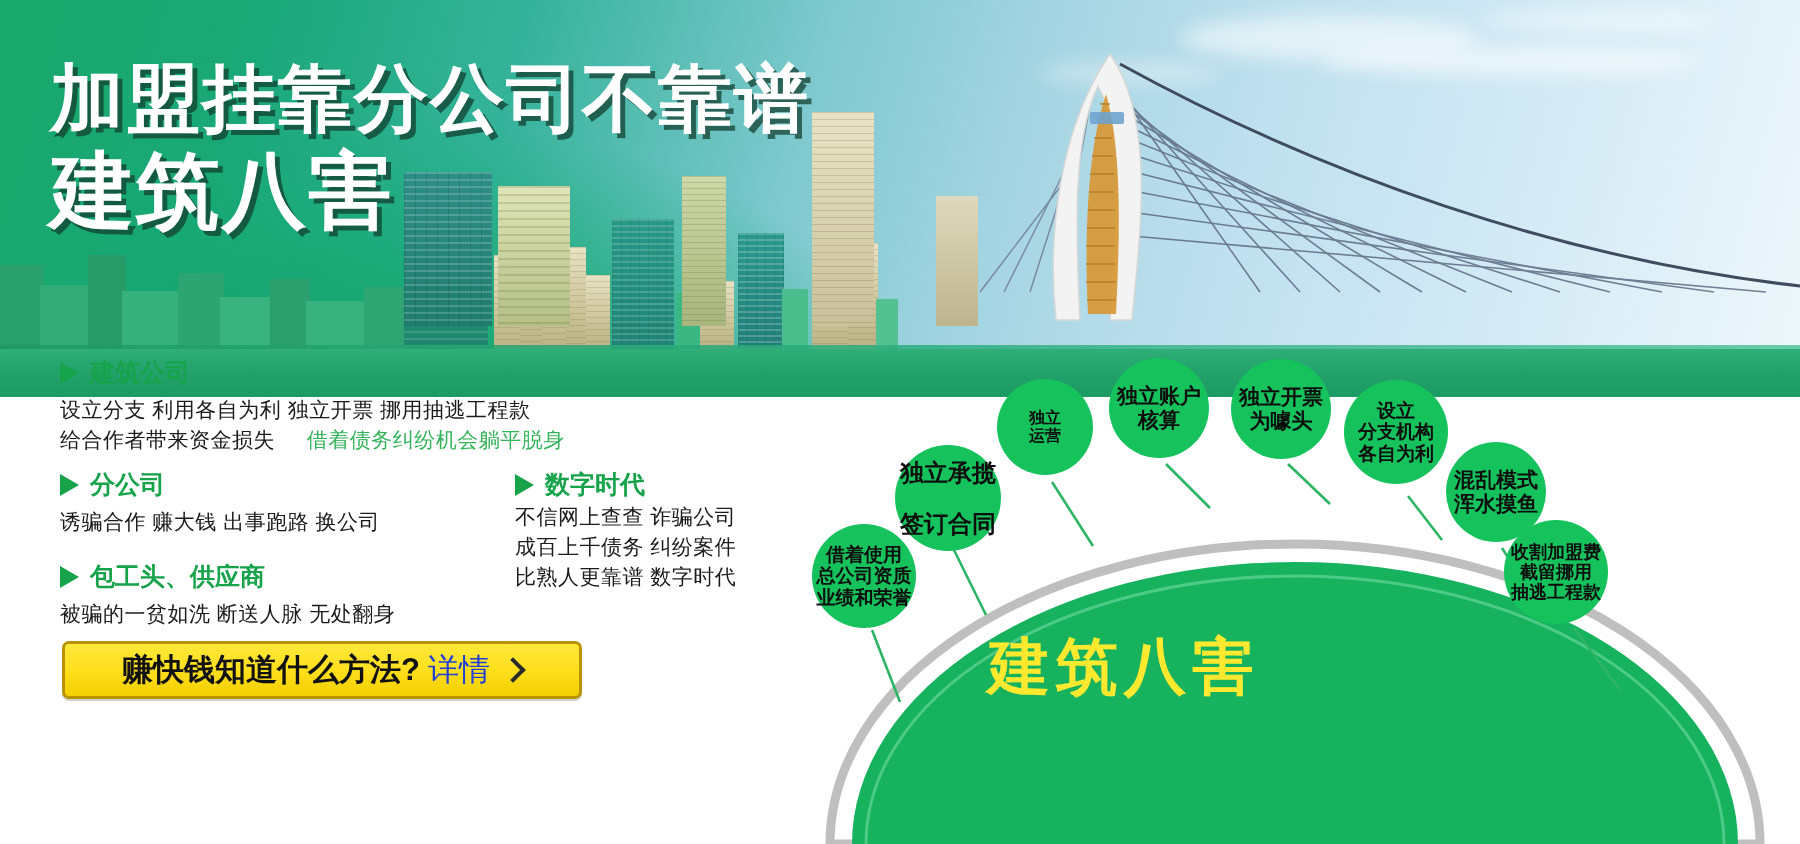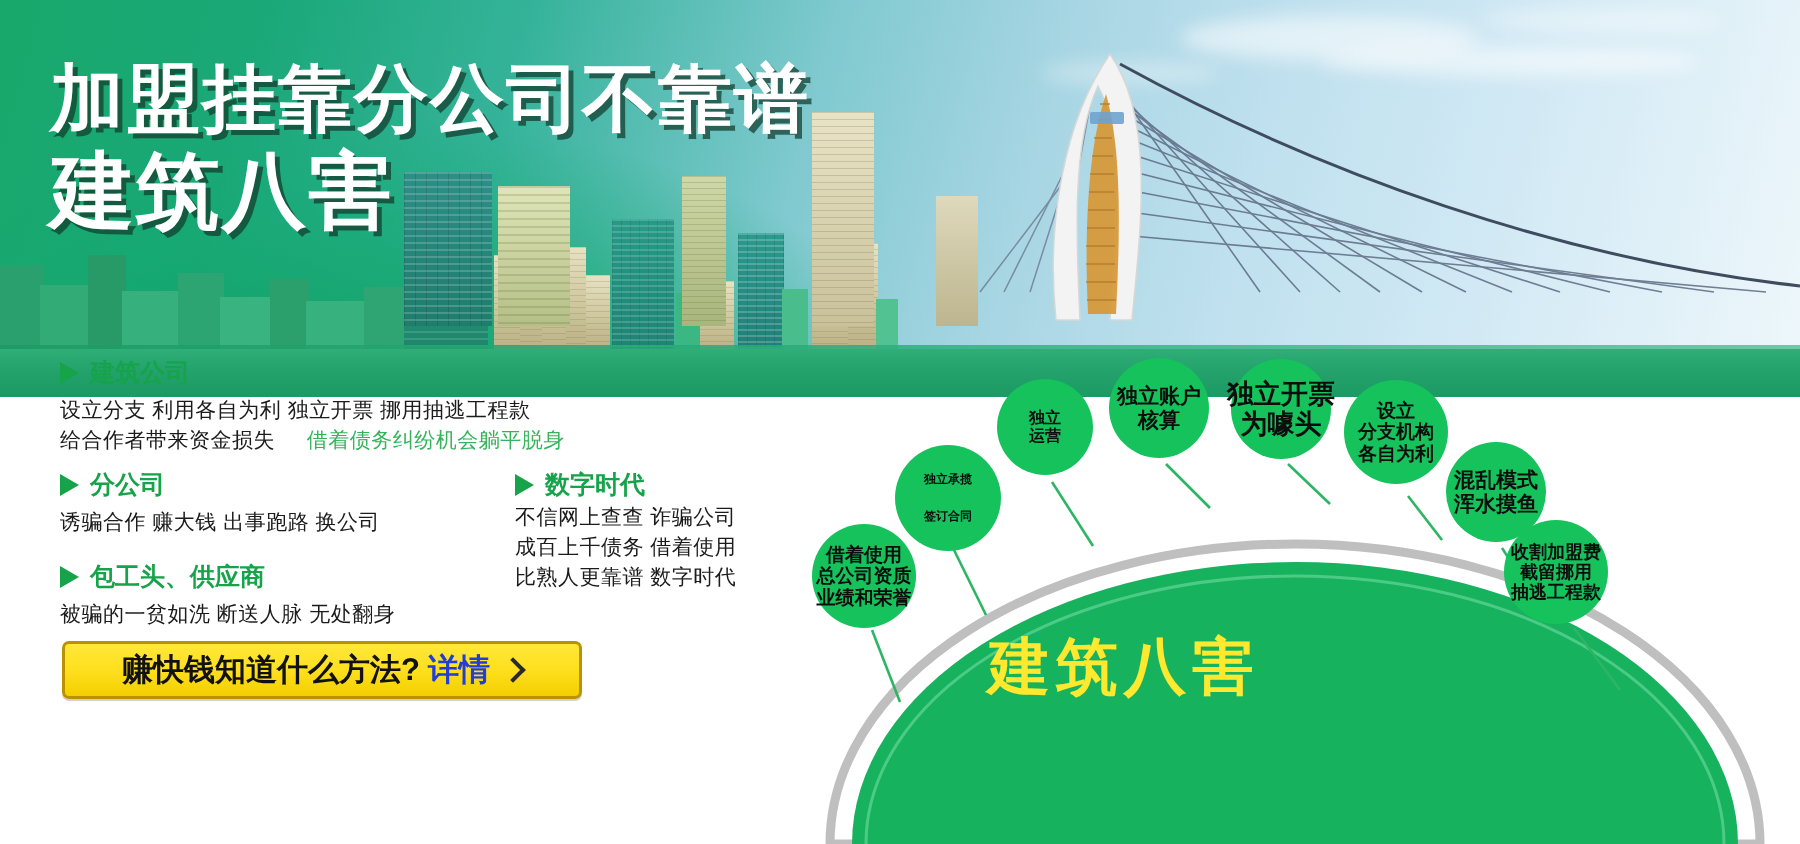--- a/index.html
+++ b/index.html
@@ -114,21 +114,21 @@
   
   .cta {
     position:absolute; left:62px; top:641px; width:520px; height:58px;
     border:3px solid #b99200; border-radius:7px;
     background:linear-gradient(180deg,#ffe83a 0%,#ffe01f 48%,#f2cf00 100%);
     display:flex; align-items:center; justify-content:center; gap:8px;
     box-shadow:0 2px 0 rgba(0,0,0,.18);
     cursor:pointer;
   }
   .cta-main { font-size:31px; font-weight:bold; color:#111; white-space:nowrap; }
-  .cta-link { font-size:31px; font-weight:bold; color:#1f3fd8; white-space:nowrap; }
+  .cta-link { font-size:31px; font-weight:normal; color:#1f3fd8; white-space:nowrap; }
   .cta-chev { width:18px; height:18px; border-right:4px solid #2a2a2a; border-top:4px solid #2a2a2a; transform:rotate(45deg); margin-left:6px; }
 
   
   .diagram { position:absolute; left:790px; top:372px; width:1010px; height:472px; }
 
   .bubble {
     position:absolute; border-radius:50%;
     background:#15c25c;
     display:flex; flex-direction:column; align-items:center; justify-content:center;
     color:#0d0d0d; font-weight:bold; text-align:center;
@@ -283,21 +283,21 @@
     <span class="tri"></span>
     <span>包工头、供应商</span>
   </div>
   <div class="body-line l-c1">被骗的一贫如洗  断送人脉  无处翻身</div>
 
   <div class="sec-head h-d">
     <span class="tri"></span>
     <span>数字时代</span>
   </div>
   <div class="body-line l-d1">不信网上查查 诈骗公司</div>
-  <div class="body-line l-d2">成百上千债务 借着使用</div>
+  <div class="body-line l-d2">成百上千债务 纠纷案件</div>
   <div class="body-line l-d3">比熟人更靠谱 数字时代</div>
 
   <div class="cta">
     <span class="cta-main">赚快钱知道什么方法?</span>
     <span class="cta-link">详情</span>
     <span class="cta-chev"></span>
   </div>
 </div>
 
 <div class="diagram">
@@ -323,36 +323,36 @@
   </svg>
 
   <div class="dome-label" style="left:198px; top:253px;">建筑八害</div>
 
   <div class="bubble" style="left:22px;top:152px;width:104px;height:104px;font-size:19px;">
     <span>借着使用</span>
     <span>总公司资质</span>
     <span>业绩和荣誉</span>
   </div>
 
-  <div class="bubble" style="left:105px;top:73px;width:106px;height:106px;font-size:12px;gap:23px;">
+  <div class="bubble" style="left:105px;top:73px;width:106px;height:106px;font-size:24px;gap:23px;">
     <span>独立承揽</span>
     <span>签订合同</span>
   </div>
 
   <div class="bubble" style="left:207px;top:7px;width:96px;height:96px;font-size:16px;">
     <span>独立</span>
     <span>运营</span>
   </div>
 
   <div class="bubble" style="left:319px;top:-14px;width:100px;height:100px;font-size:21px;">
     <span>独立账户</span>
     <span>核算</span>
   </div>
 
-  <div class="bubble" style="left:441px;top:-13px;width:100px;height:100px;font-size:27px;">
+  <div class="bubble" style="left:441px;top:-13px;width:100px;height:100px;font-size:21px;">
     <span>独立开票</span>
     <span>为噱头</span>
   </div>
 
   <div class="bubble" style="left:554px;top:8px;width:104px;height:104px;font-size:19px;">
     <span>设立</span>
     <span>分支机构</span>
     <span>各自为利</span>
   </div>
 

